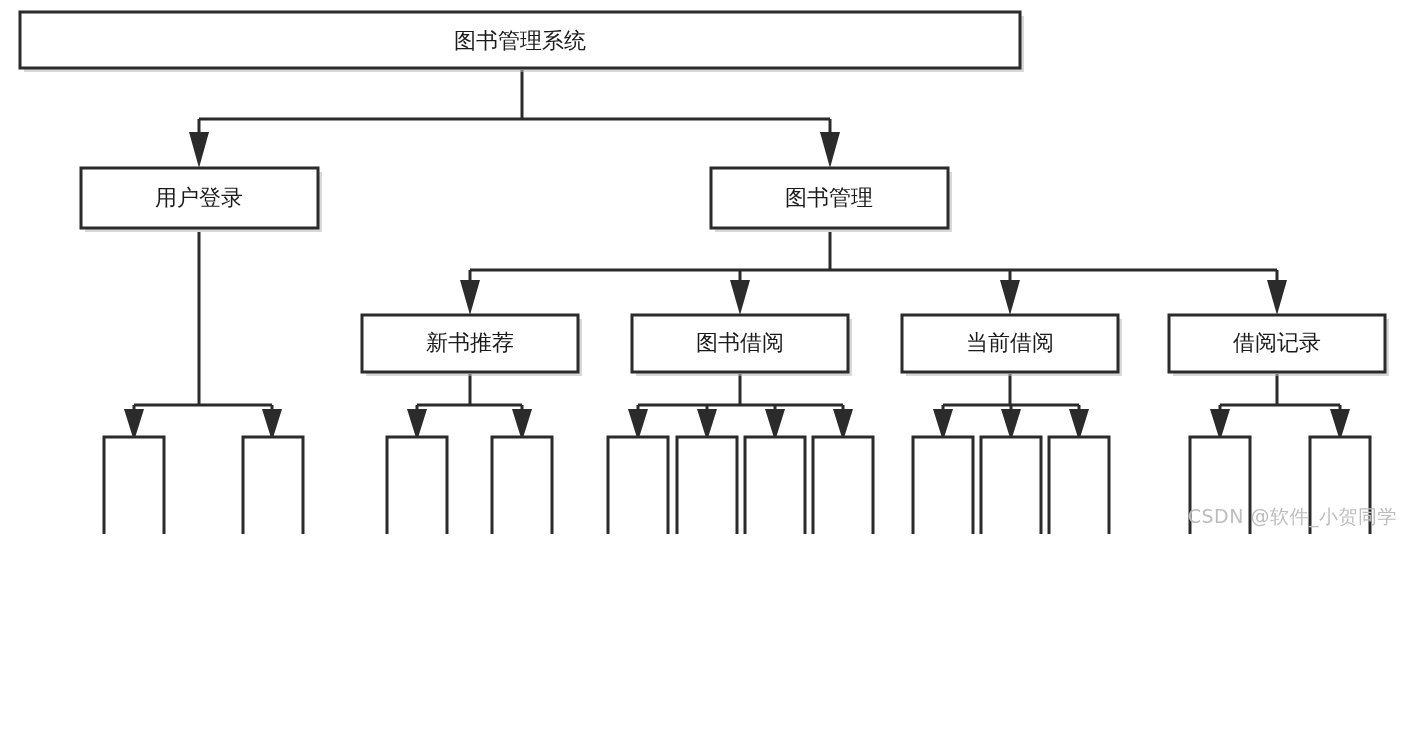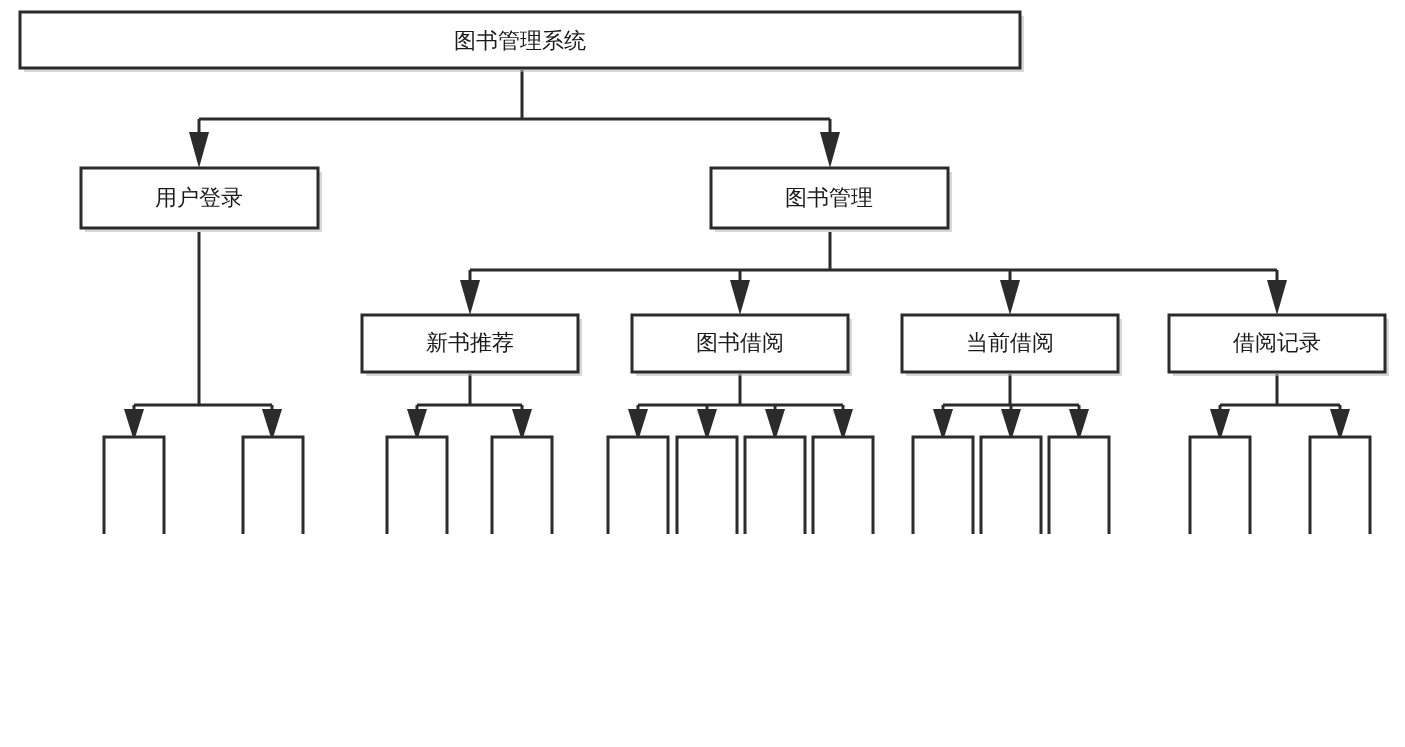--- a/index.html
+++ b/index.html
@@ -232,14 +232,15 @@
   <div class="node-label-v" style="left:913px; top:437px; width:60px; height:296px; padding-top:75px;">查询图书</div>
 
   <div class="node-label-v" style="left:981px; top:437px; width:60px; height:296px; padding-top:75px;">归还图书</div>
 
   <div class="node-label-v" style="left:1049px; top:437px; width:60px; height:296px; padding-top:8px;">确认归还（管理员）</div>
 
   <div class="node-label-v" style="left:1190px; top:437px; width:60px; height:296px; padding-top:44px;">新增借阅记录</div>
 
   <div class="node-label-v" style="left:1310px; top:437px; width:60px; height:296px; padding-top:44px;">查询借阅记录</div>
 
+  <div id="watermark">CSDN @软件_小贺同学</div>
 
 </div>
 
 </body></html>

